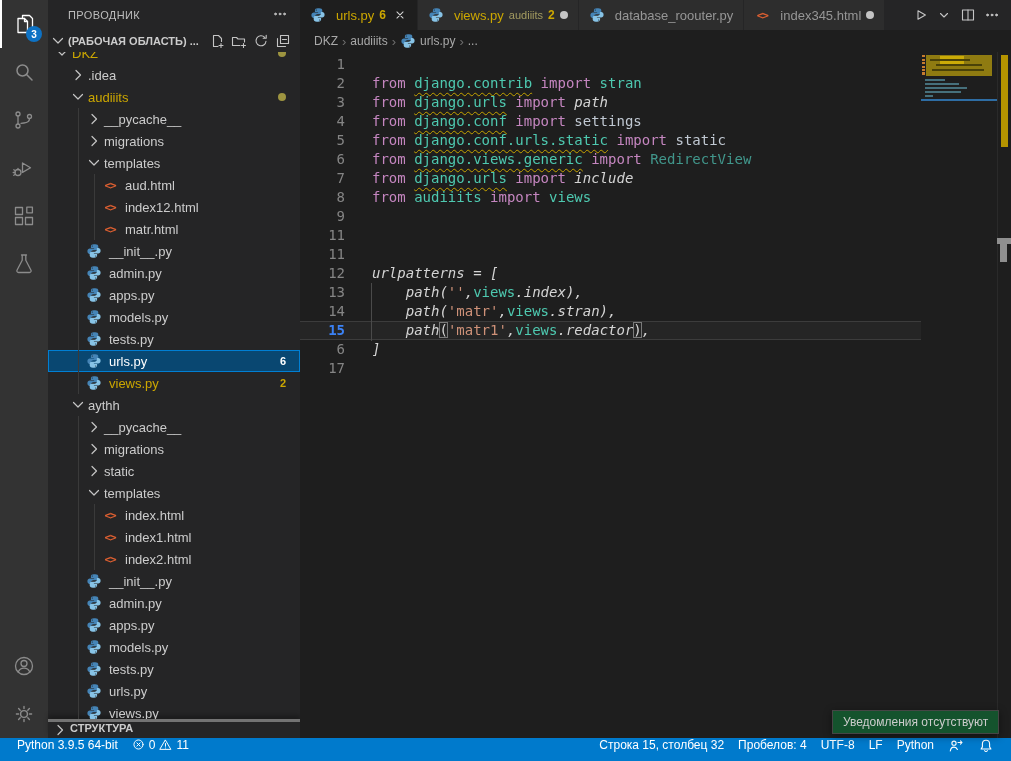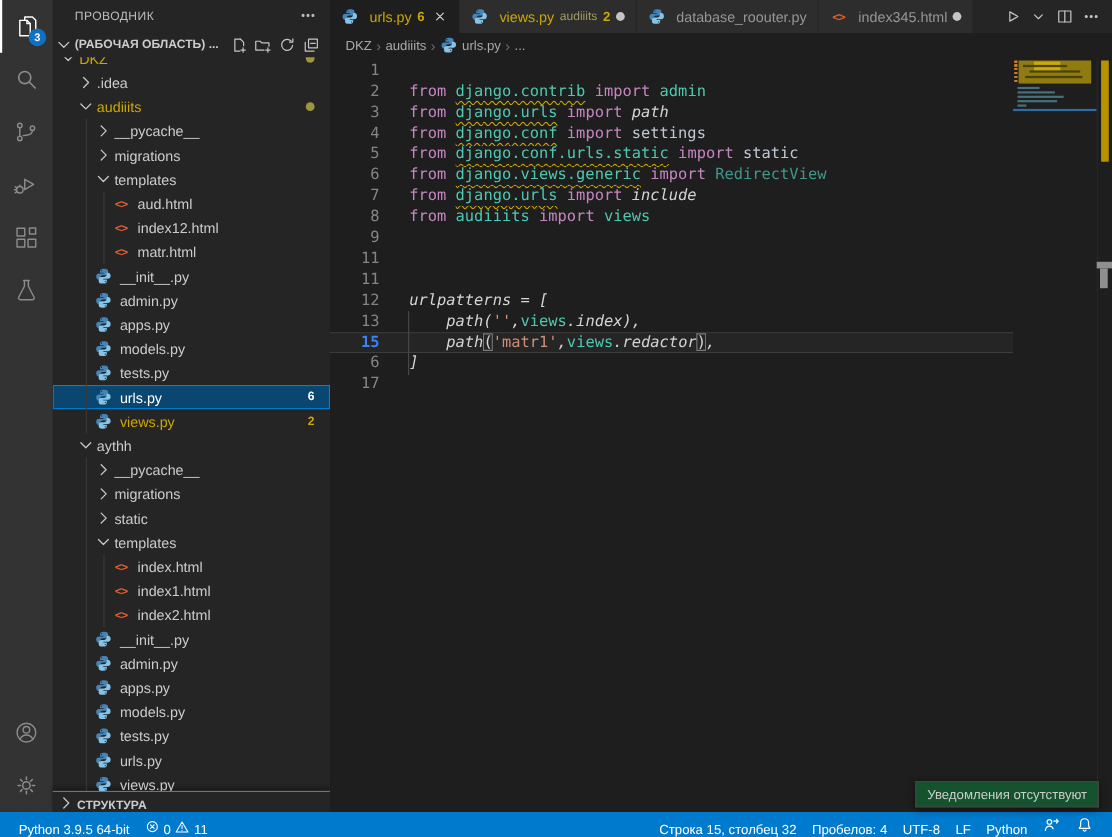--- a/index.html
+++ b/index.html
@@ -45,23 +45,23 @@
   .ficon { width:16px; height:16px; flex:none; display:flex; align-items:center;
            justify-content:center; margin-right:5px; }
   .tlabel { margin-left:2px; }
   .trow.warn .tlabel { color:#cca700; }
   .trow.selected { background:#094771; outline:1px solid #007fd4; outline-offset:-1px; }
   .trow.selected .tlabel { color:#ffffff; }
   .tbadge { position:absolute; right:14px; font-size:11px; font-weight:bold; color:#cca700; }
   .trow.selected .tbadge { color:#ffffff; }
   .tdot { position:absolute; right:14px; width:8px; height:8px; border-radius:50%;
           background:#9d9440; }
-  .outline { height:19px; flex:none; display:flex; align-items:flex-end; gap:2px;
+  .outline { height:19px; flex:none; display:flex; align-items:flex-start; gap:2px;
              font-size:11px; font-weight:bold; color:#cccccc; padding-left:4px;
-             border-top:1px solid #737373; box-shadow:0 -4px 4px rgba(0,0,0,.25); }
+             border-top:3px solid #737373; box-shadow:0 -4px 4px rgba(0,0,0,.25); }
   .html-glyph { color:#dd5f31; font-family:"DejaVu Sans Mono",monospace; font-size:11px;
                 font-weight:bold; letter-spacing:-1px; }
 
   
   .editor { flex:1; min-width:0; display:flex; flex-direction:column; background:#1e1e1e; }
   .tabbar { height:30px; flex:none; background:#252526; display:flex; align-items:stretch; }
   .tabs { display:flex; }
   .tab { display:flex; align-items:center; gap:5px; padding:0 10px; background:#2d2d2d;
          color:#969696; font-size:13px; border-right:1px solid #252526; cursor:pointer; }
   .tab.active { background:#1e1e1e; }
@@ -109,21 +109,21 @@
 
   .ruler { position:absolute; top:0; right:0; width:14px; bottom:0; border-left:1px solid #2a2a2a; }
   .ruler-warn { position:absolute; top:3px; right:3px; width:7px; height:92px; background:#b59400; }
   .ruler-tbar { position:absolute; top:186px; right:0; width:14px; height:6px; background:#8f8f8f; }
   .ruler-tstem { position:absolute; top:192px; right:4px; width:7px; height:18px; background:#8f8f8f; }
 
   
   .statusbar { height:23px; background:#007acc; display:flex; align-items:center;
                justify-content:space-between; color:#ffffff; font-size:12px; padding:0 10px; }
   .sb-group { display:flex; align-items:center; height:100%; }
-  .sb-item { display:flex; align-items:flex-end; gap:4px; padding:0 7px; height:100%; cursor:pointer; }
+  .sb-item { display:flex; align-items:flex-start; gap:4px; padding:0 7px; height:100%; cursor:pointer; }
 
   .notif-tooltip { position:absolute; left:832px; top:710px; padding:4px 10px;
                    background:#14532d; border:1px solid #454545; color:#cccccc;
                    font-size:12px; z-index:40; box-shadow:0 2px 8px rgba(0,0,0,.45); }
 </style>
 </head>
 <body>
 
 <div class="app">
   <div class="main">
@@ -635,21 +635,21 @@
           </span>
         </div>
       <div class="code-area">
         <div class="code-lines" id="code-lines">
             <div class="cline">
               <span class="lnum">1</span>
               <span class="ctext"></span>
             </div>
             <div class="cline">
               <span class="lnum">2</span>
-              <span class="ctext"><span class="tok-kw">from </span><span class="tok-mod">django.contrib</span><span class="tok-kw"> import </span><span class="tok-cls">admin</span></span>
+              <span class="ctext"><span class="tok-kw">from </span><span class="tok-mod">django.contrib</span><span class="tok-kw"> import </span><span class="tok-cls">stran</span></span>
             </div>
             <div class="cline">
               <span class="lnum">3</span>
               <span class="ctext"><span class="tok-kw">from </span><span class="tok-mod">django.urls</span><span class="tok-kw"> import </span><span class="tok-pln">path</span></span>
             </div>
             <div class="cline">
               <span class="lnum">4</span>
               <span class="ctext"><span class="tok-kw">from </span><span class="tok-mod">django.conf</span><span class="tok-kw"> import </span><span class="tok-pln2">settings</span></span>
             </div>
             <div class="cline">
@@ -680,20 +680,24 @@
               <span class="lnum">11</span>
               <span class="ctext"></span>
             </div>
             <div class="cline">
               <span class="lnum">12</span>
               <span class="ctext"><span class="tok-pln">urlpatterns = [</span></span>
             </div>
             <div class="cline">
               <span class="lnum">13</span>
               <span class="ctext"><span class="tok-pln">    path(</span><span class="tok-str">''</span><span class="tok-pln">,</span><span class="tok-cls">views</span><span class="tok-pln">.index),</span></span>
+            </div>
+            <div class="cline">
+              <span class="lnum">14</span>
+              <span class="ctext"><span class="tok-pln">    path(</span><span class="tok-str">'matr'</span><span class="tok-pln">,</span><span class="tok-cls">views</span><span class="tok-pln">.stran),</span></span>
             </div>
             <div class="cline current">
               <span class="lnum">15</span>
               <span class="ctext"><span class="tok-pln">    path</span><span class="tok-brk">(</span><span class="tok-str">'matr1'</span><span class="tok-pln">,</span><span class="tok-cls">views</span><span class="tok-pln">.redactor</span><span class="tok-brk">)</span><span class="tok-pln">,</span></span>
             </div>
             <div class="cline">
               <span class="lnum">6</span>
               <span class="ctext"><span class="tok-pln">]</span></span>
             </div>
             <div class="cline">

